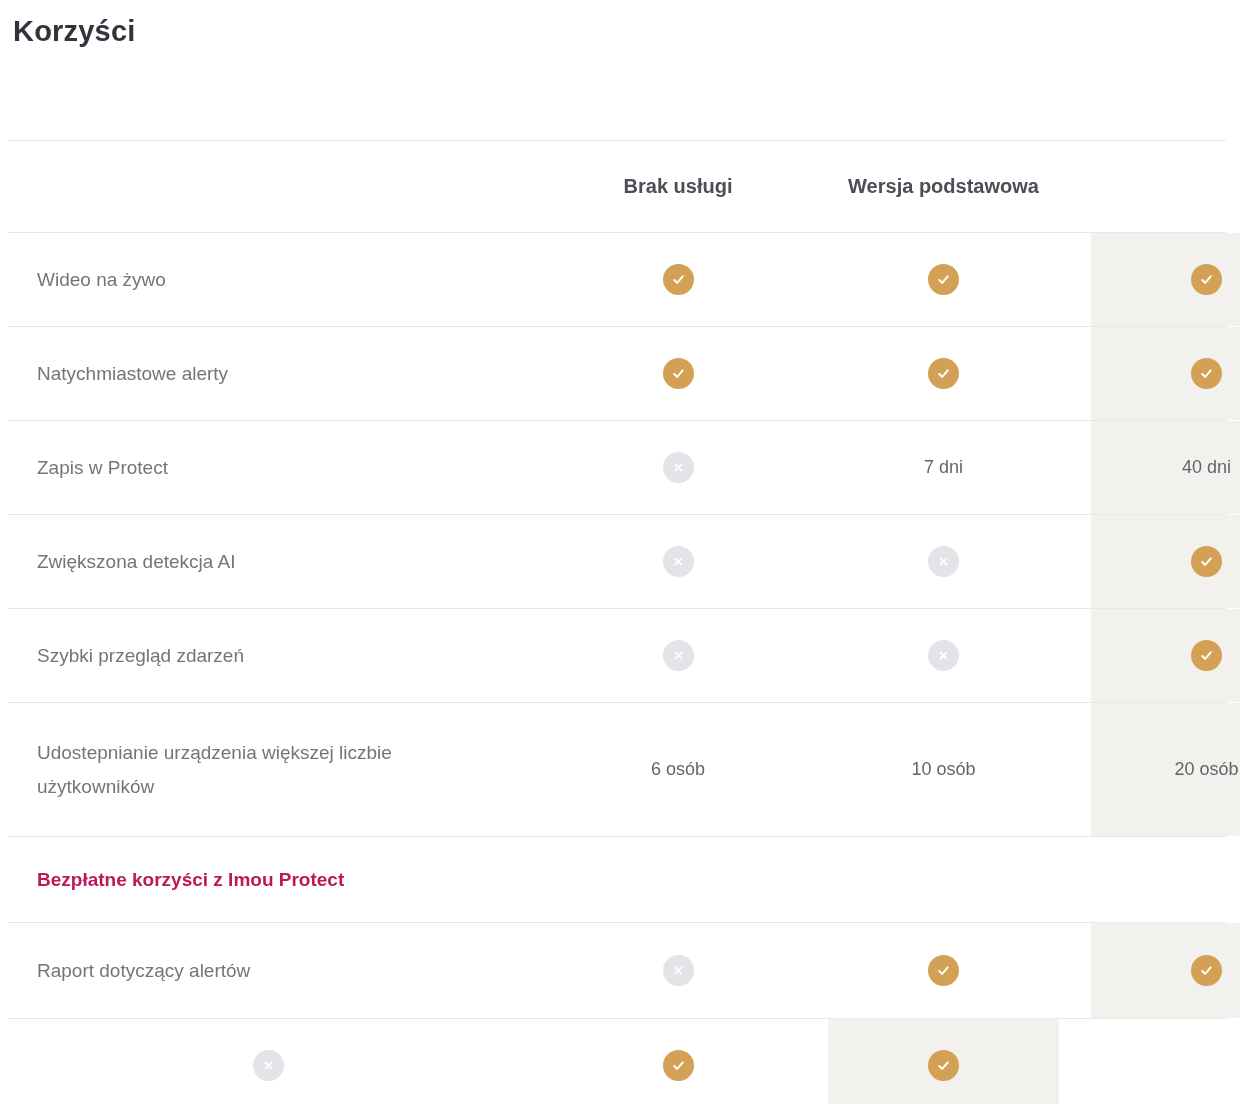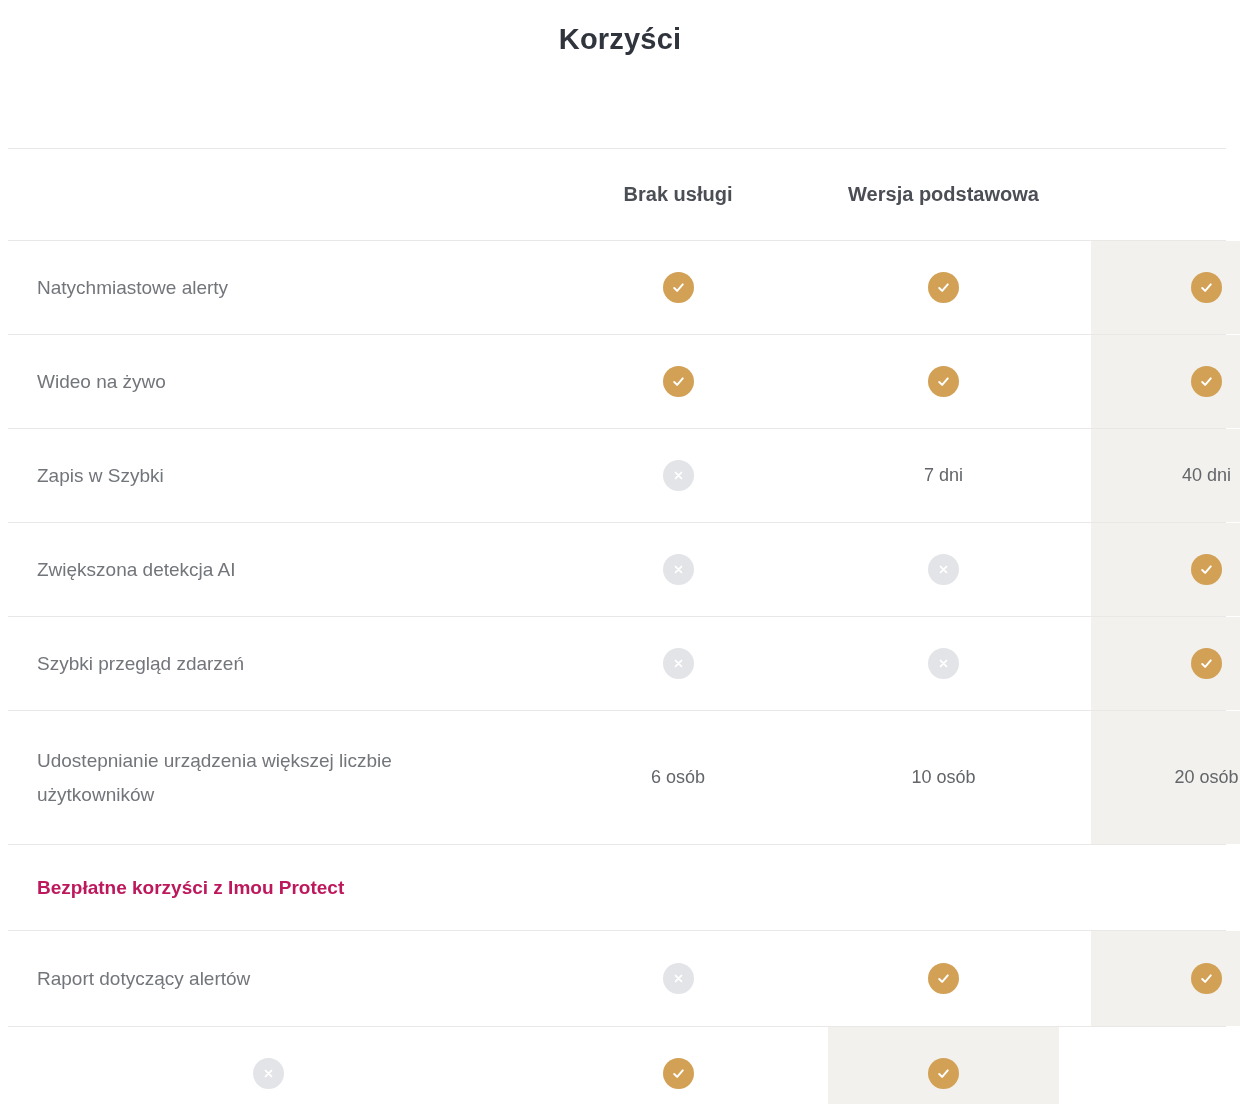--- a/index.html
+++ b/index.html
@@ -2,22 +2,22 @@
 <html style="--check: #d2a156; --cross: #e3e4e8; --highlight: #f2f1ed; --border: #e9e8e6;"><head>
 <meta charset="utf-8">
 <style>
   html,body{margin:0;padding:0;background:#ffffff;}
   body{
     width:1240px;height:1104px;overflow:hidden;
     font-family:"Liberation Sans","DejaVu Sans",sans-serif;
     -webkit-font-smoothing:antialiased;
   }
   .page-title{
-    height:36px;line-height:36px;margin:12px;padding:9px;
-    text-align:center;font-size:29px;font-weight:bold;color:#30343d;
+    height:36px;line-height:36px;margin:4px;padding:9px;
+    font-size:29px;font-weight:bold;color:#30343d;
     letter-spacing:.2px;
   }
   .benefits-table{
     margin:82px 0 0 8px;width:1218px;
   }
   .row{
     display:grid;
     grid-template-columns:520px 236px 231px 231px;
     border-top:1px solid var(--border);
     box-sizing:border-box;
@@ -63,20 +63,45 @@
 
 <div class="benefits-table">
 
   <div class="row h-header">
     <div class="cell label-cell"></div>
     <div class="cell head">Brak usługi</div>
     <div class="cell head">Wersja podstawowa</div>
   </div>
 
   <div class="row h-normal">
+    <div class="cell label-cell">Wideo na żywo</div>
+    <div class="cell">
+        <span class="badge check">
+          <svg viewBox="0 0 24 24">
+            <path d="M6.6 12.6l3.7 3.7 7.1-8.2" fill="none" stroke="#fff" stroke-width="2.5" stroke-linecap="round" stroke-linejoin="round"></path>
+          </svg>
+        </span>
+      </div>
+    <div class="cell">
+        <span class="badge check">
+          <svg viewBox="0 0 24 24">
+            <path d="M6.6 12.6l3.7 3.7 7.1-8.2" fill="none" stroke="#fff" stroke-width="2.5" stroke-linecap="round" stroke-linejoin="round"></path>
+          </svg>
+        </span>
+      </div>
+    <div class="cell hl">
+        <span class="badge check">
+          <svg viewBox="0 0 24 24">
+            <path d="M6.6 12.6l3.7 3.7 7.1-8.2" fill="none" stroke="#fff" stroke-width="2.5" stroke-linecap="round" stroke-linejoin="round"></path>
+          </svg>
+        </span>
+      </div>
+  </div>
+
+  <div class="row h-normal">
     <div class="cell label-cell">Natychmiastowe alerty</div>
     <div class="cell">
         <span class="badge check">
           <svg viewBox="0 0 24 24">
             <path d="M6.6 12.6l3.7 3.7 7.1-8.2" fill="none" stroke="#fff" stroke-width="2.5" stroke-linecap="round" stroke-linejoin="round"></path>
           </svg>
         </span>
       </div>
     <div class="cell">
         <span class="badge check">
@@ -88,46 +113,21 @@
     <div class="cell hl">
         <span class="badge check">
           <svg viewBox="0 0 24 24">
             <path d="M6.6 12.6l3.7 3.7 7.1-8.2" fill="none" stroke="#fff" stroke-width="2.5" stroke-linecap="round" stroke-linejoin="round"></path>
           </svg>
         </span>
       </div>
   </div>
 
   <div class="row h-normal">
-    <div class="cell label-cell">Wideo na żywo</div>
-    <div class="cell">
-        <span class="badge check">
-          <svg viewBox="0 0 24 24">
-            <path d="M6.6 12.6l3.7 3.7 7.1-8.2" fill="none" stroke="#fff" stroke-width="2.5" stroke-linecap="round" stroke-linejoin="round"></path>
-          </svg>
-        </span>
-      </div>
-    <div class="cell">
-        <span class="badge check">
-          <svg viewBox="0 0 24 24">
-            <path d="M6.6 12.6l3.7 3.7 7.1-8.2" fill="none" stroke="#fff" stroke-width="2.5" stroke-linecap="round" stroke-linejoin="round"></path>
-          </svg>
-        </span>
-      </div>
-    <div class="cell hl">
-        <span class="badge check">
-          <svg viewBox="0 0 24 24">
-            <path d="M6.6 12.6l3.7 3.7 7.1-8.2" fill="none" stroke="#fff" stroke-width="2.5" stroke-linecap="round" stroke-linejoin="round"></path>
-          </svg>
-        </span>
-      </div>
-  </div>
-
-  <div class="row h-normal">
-    <div class="cell label-cell">Zapis w Szybki</div>
+    <div class="cell label-cell">Zapis w Protect</div>
     <div class="cell">
         <span class="badge cross">
           <svg viewBox="0 0 24 24">
             <path d="M8.3 8.3l7.4 7.4M15.7 8.3l-7.4 7.4" fill="none" stroke="#fff" stroke-width="2.3" stroke-linecap="round"></path>
           </svg>
         </span>
       </div>
     <div class="cell cell-text">7 dni</div>
     <div class="cell hl cell-text">40 dni</div>
   </div>

